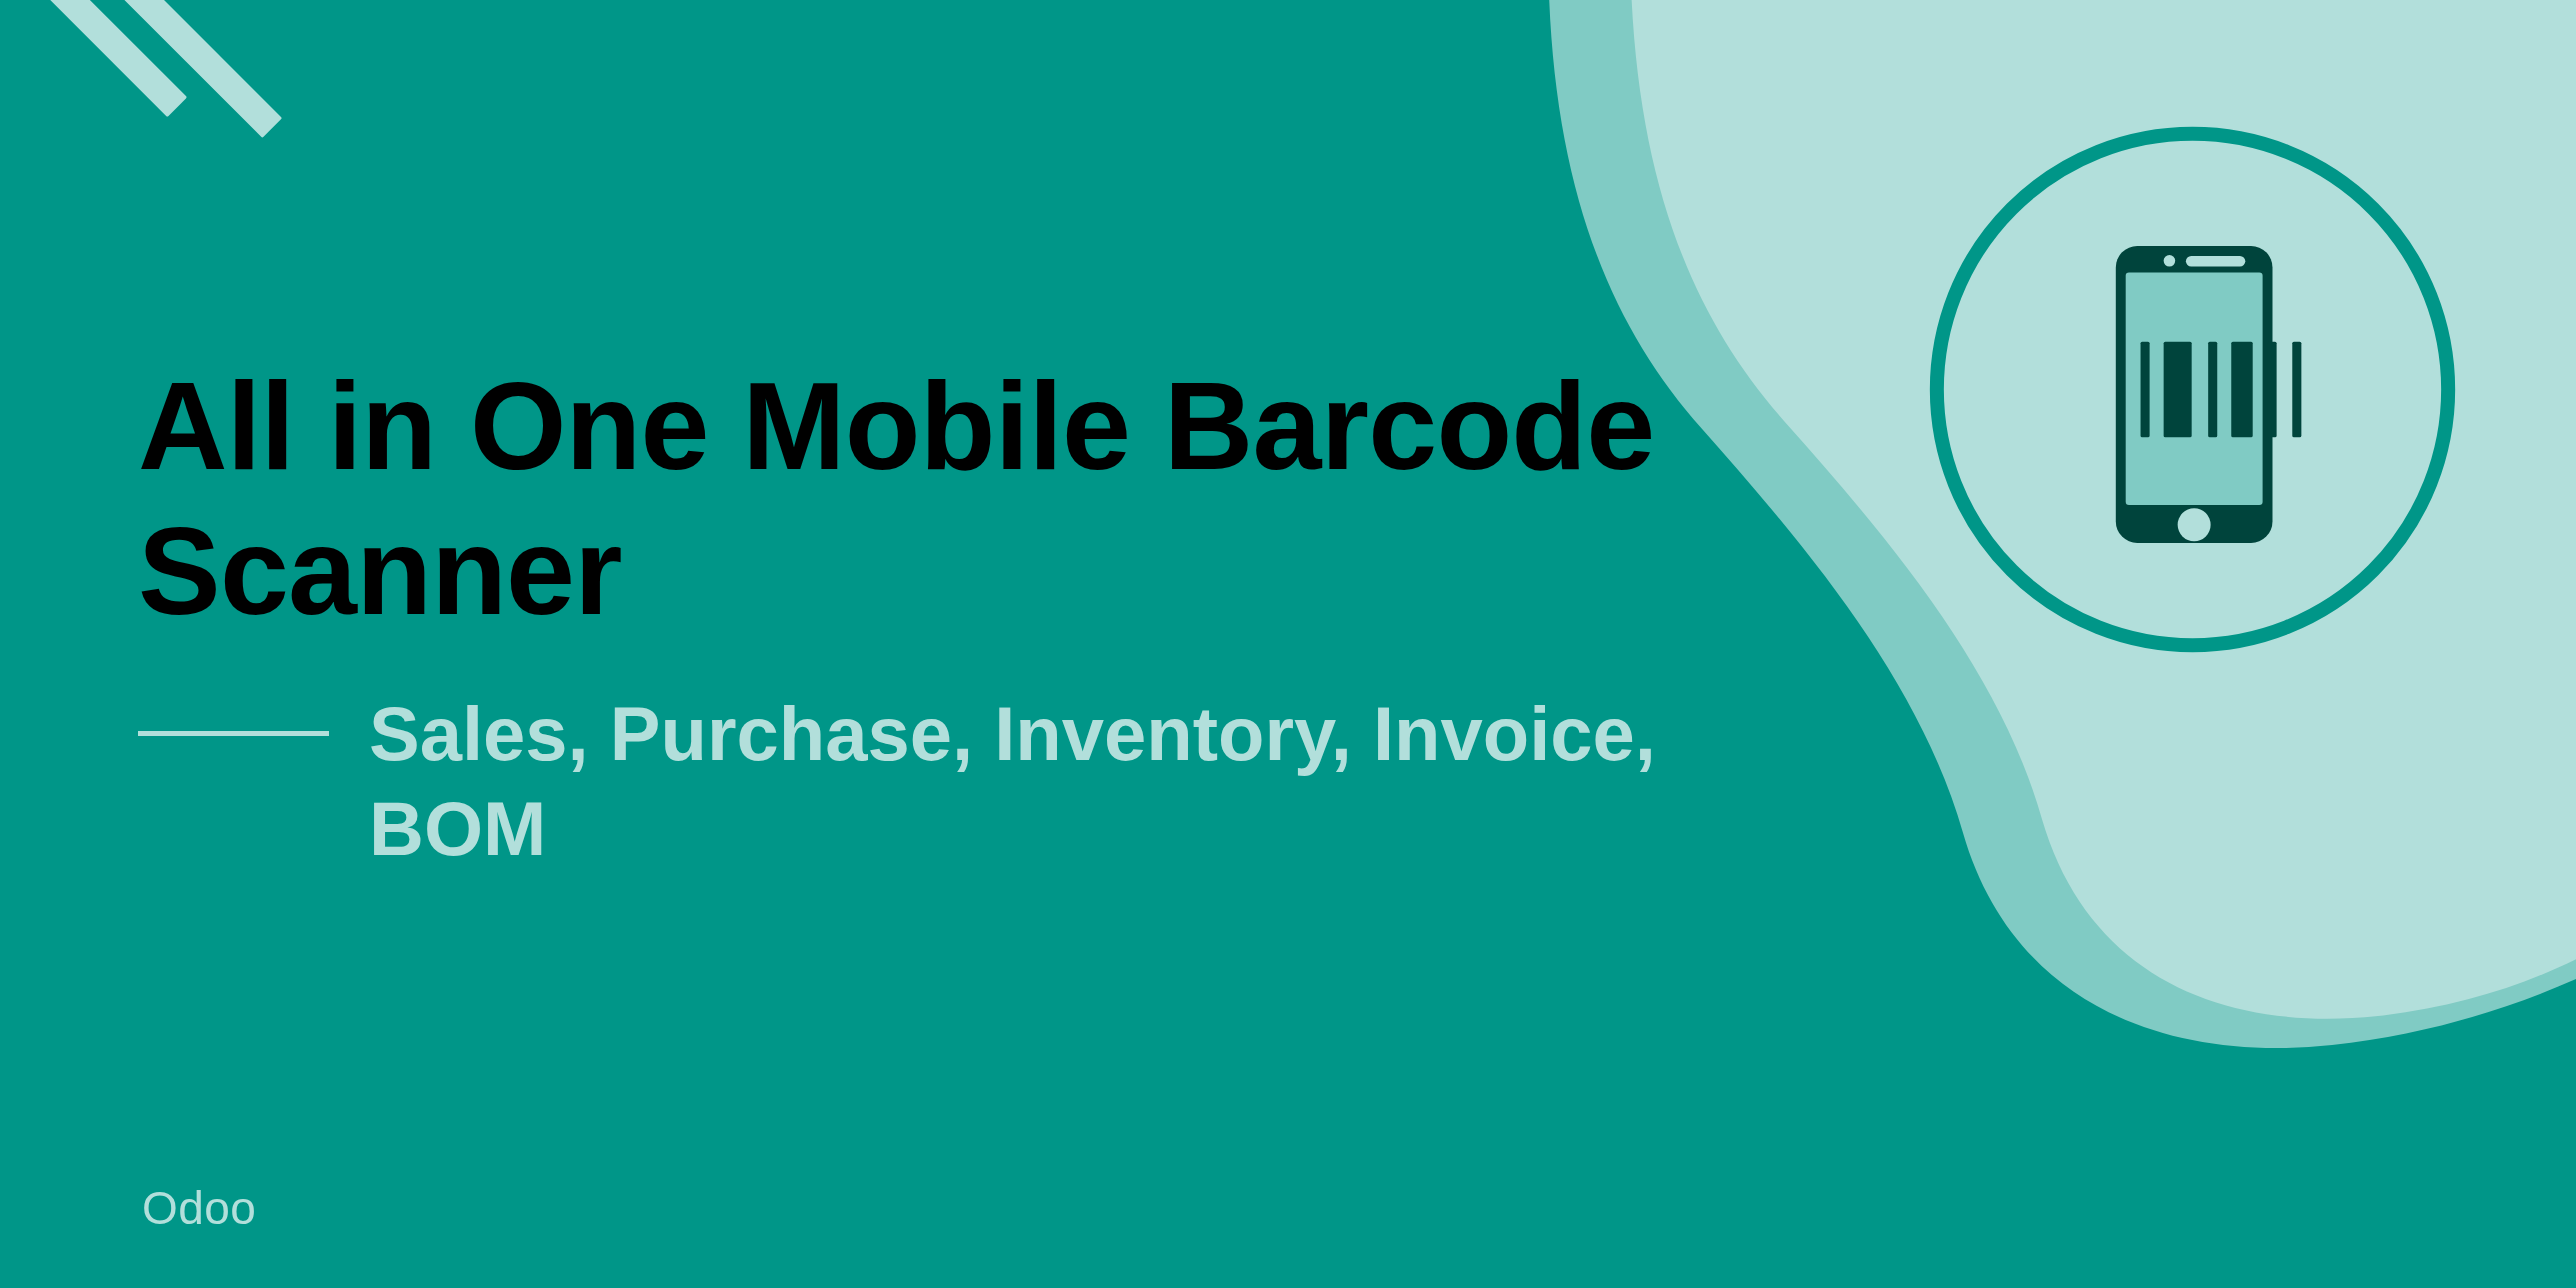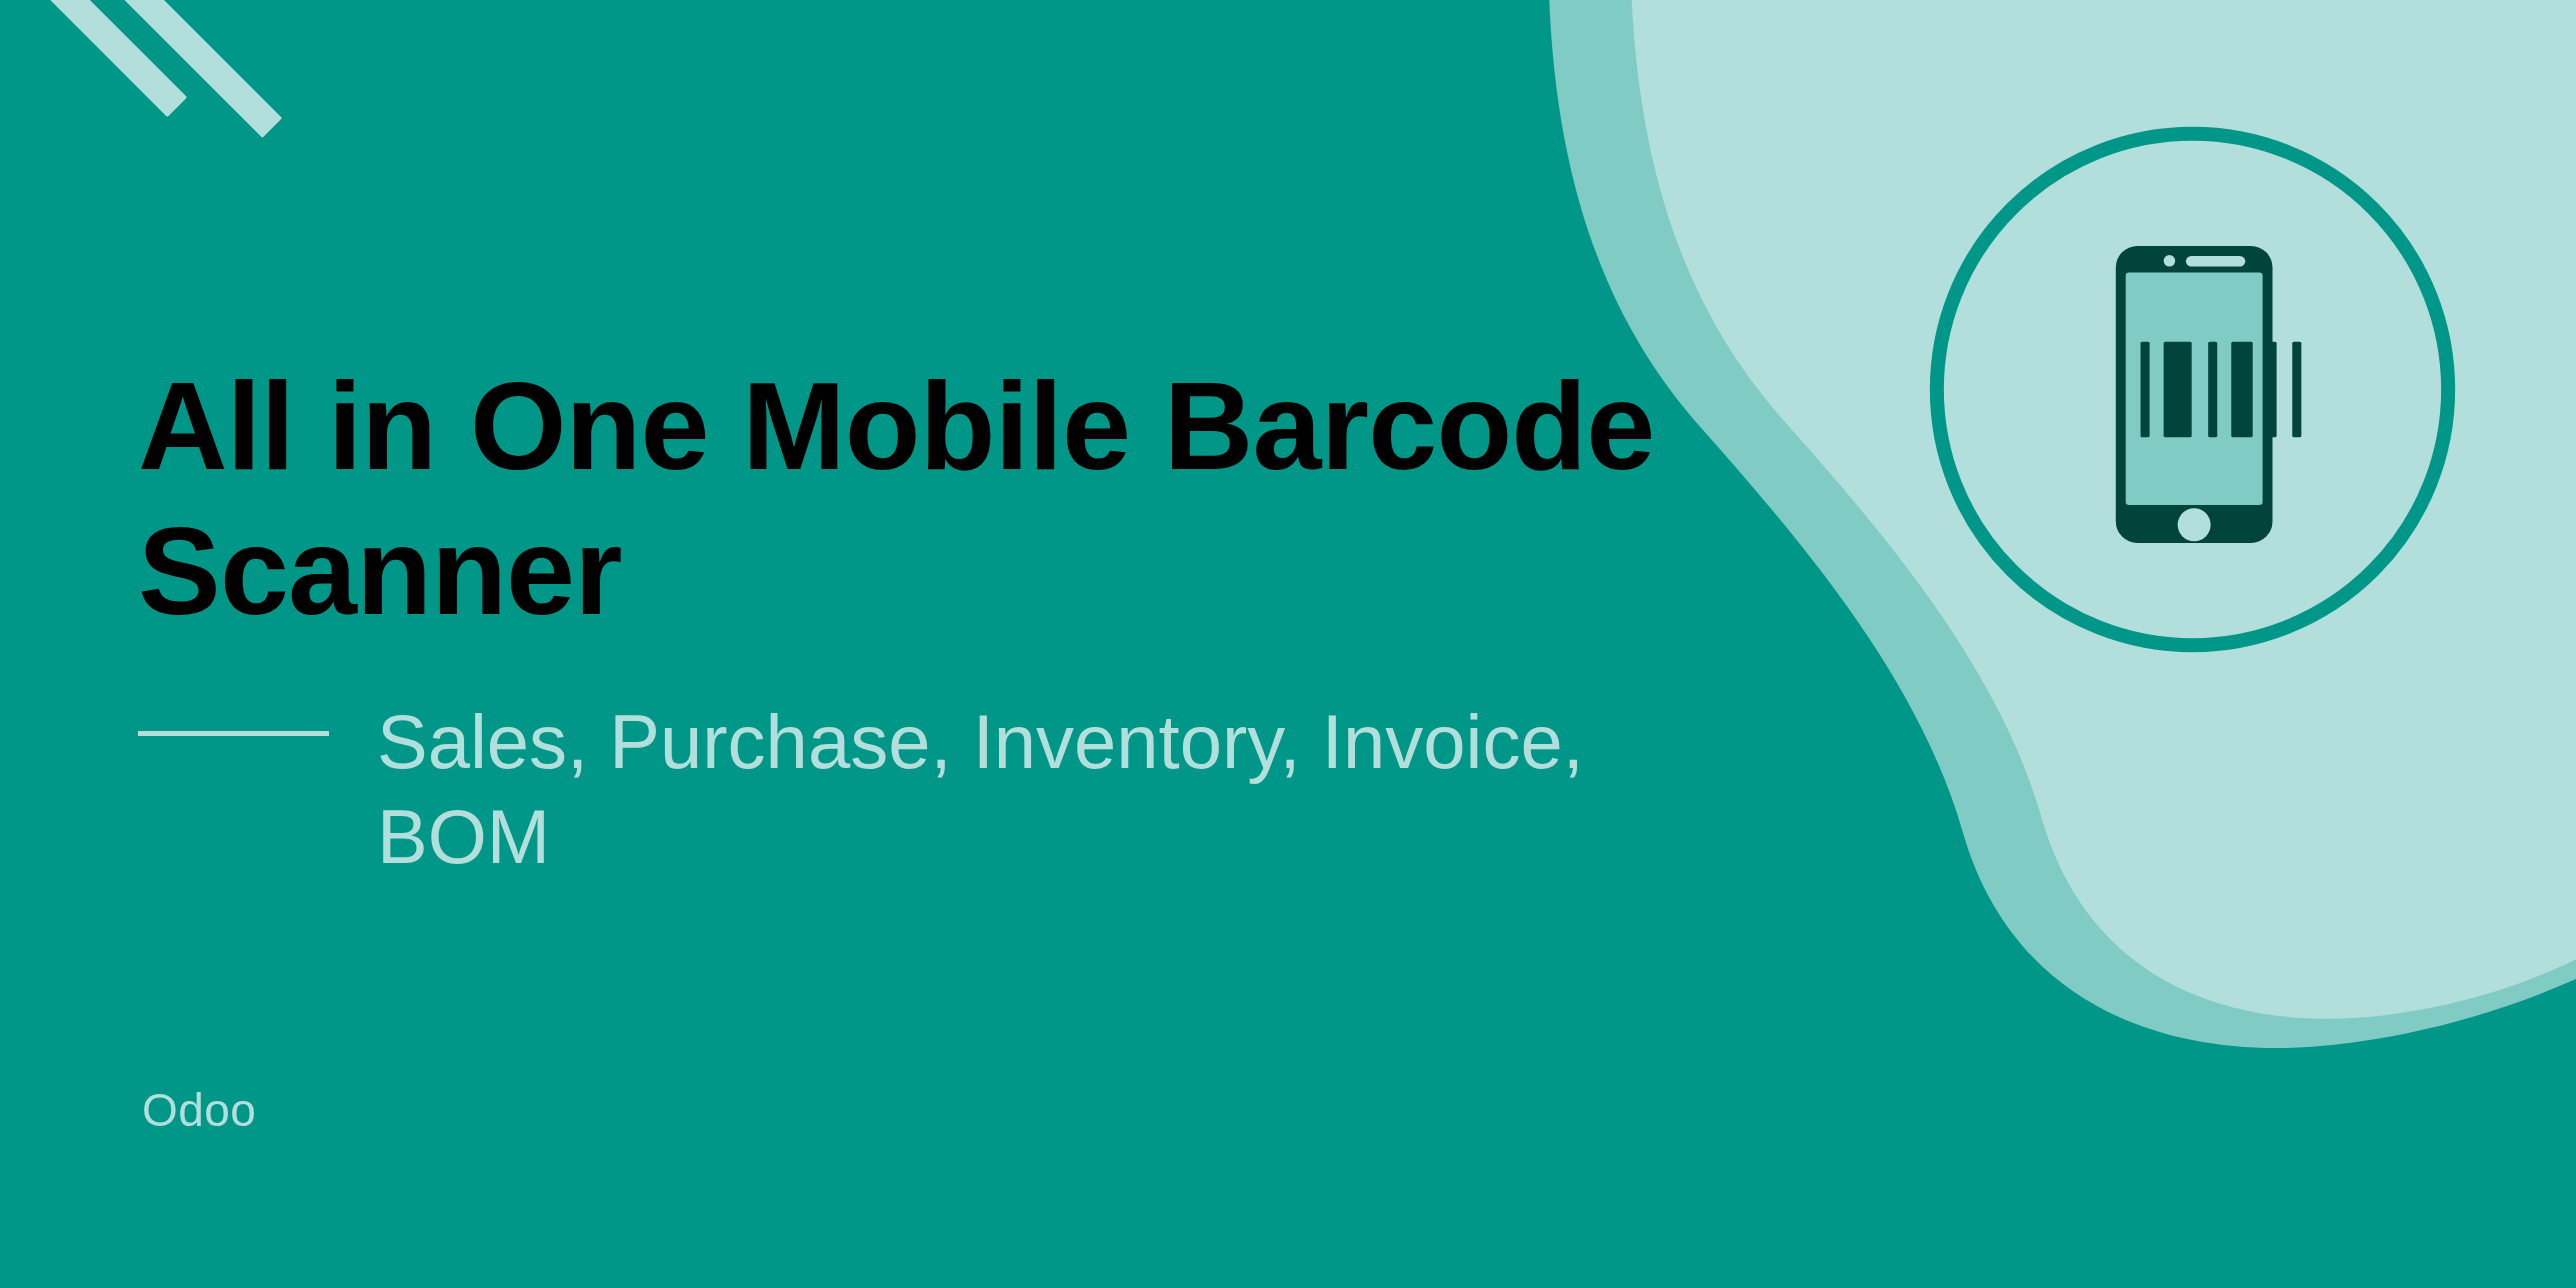--- a/index.html
+++ b/index.html
@@ -56,31 +56,31 @@
     width: 191px;
     height: 5px;
     background: #B2DFDB;
     margin-top: 49px;
     margin-right: 36px;
   }
 
   #subtitle {
     color: #B2DFDB;
     font-size: 76px;
-    font-weight: 400;
+    font-weight: 700;
     line-height: 1.25;
-    margin: 12px;
+    margin: 4px;
     max-width: 1343px;
   }
 
   
   #footer-brand {
     position: absolute;
     left: 142px;
-    top: 1083px;
+    top: 1181px;
     color: #B2DFDB;
     font-size: 46px;
     font-weight: 400;
     letter-spacing: 0.4px;
     z-index: 5;
   }
 
   
   #phone-badge {
     position: absolute;

